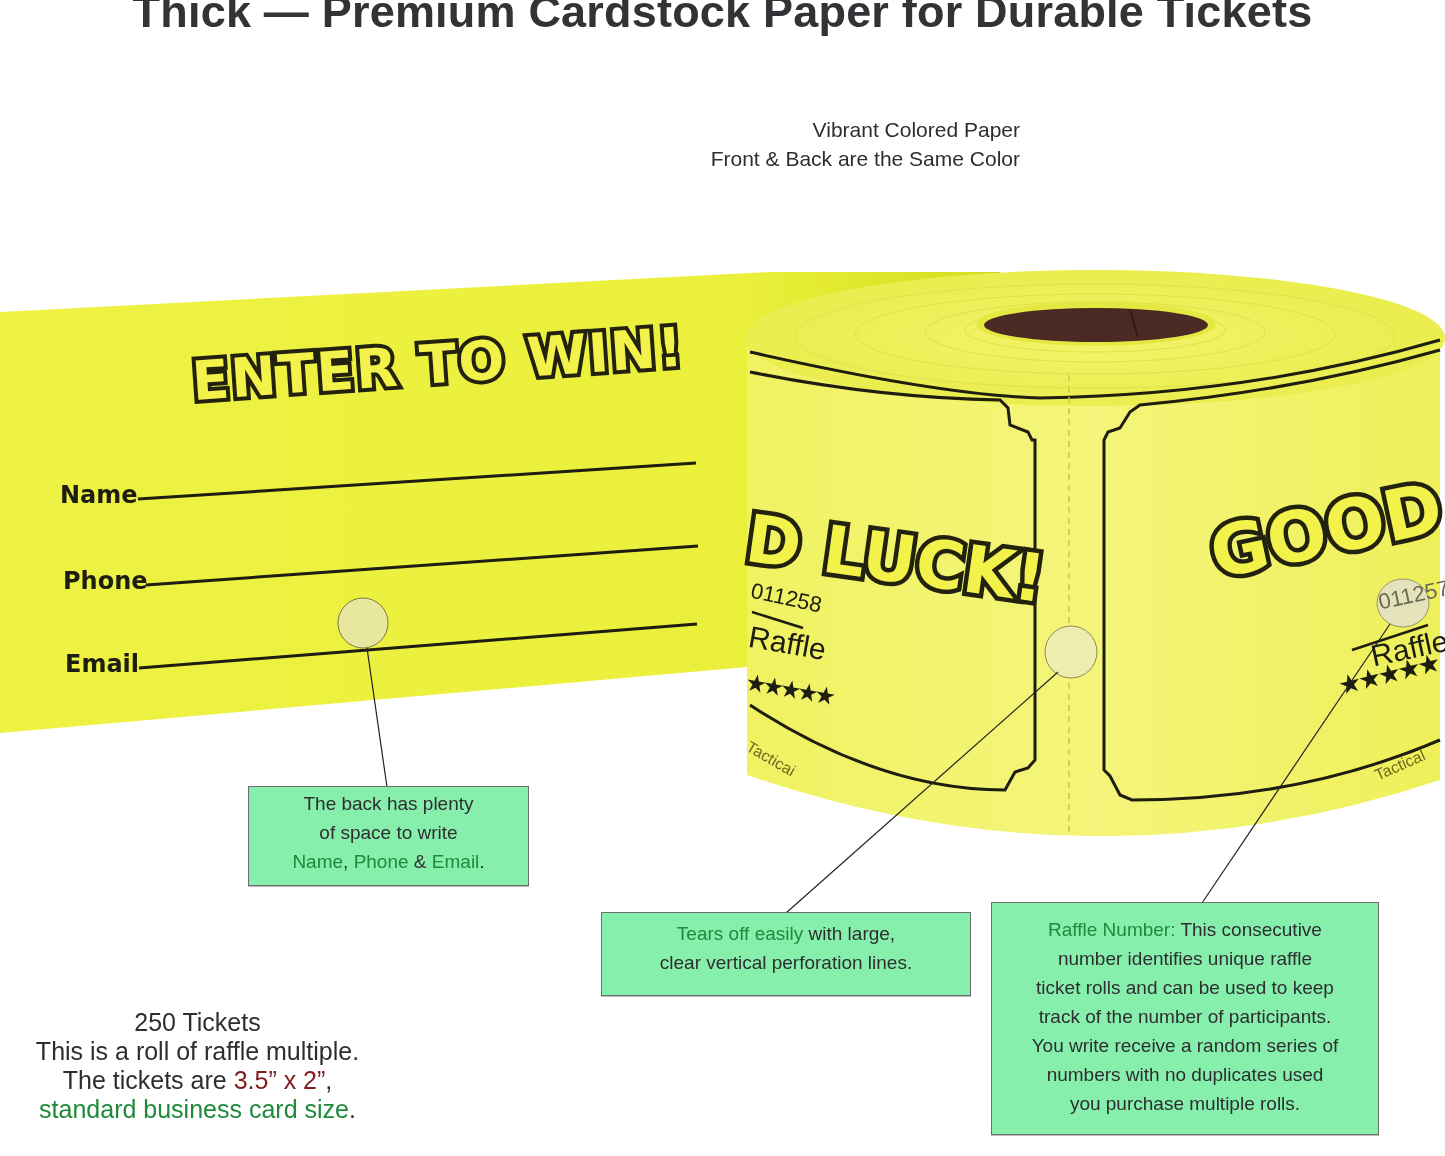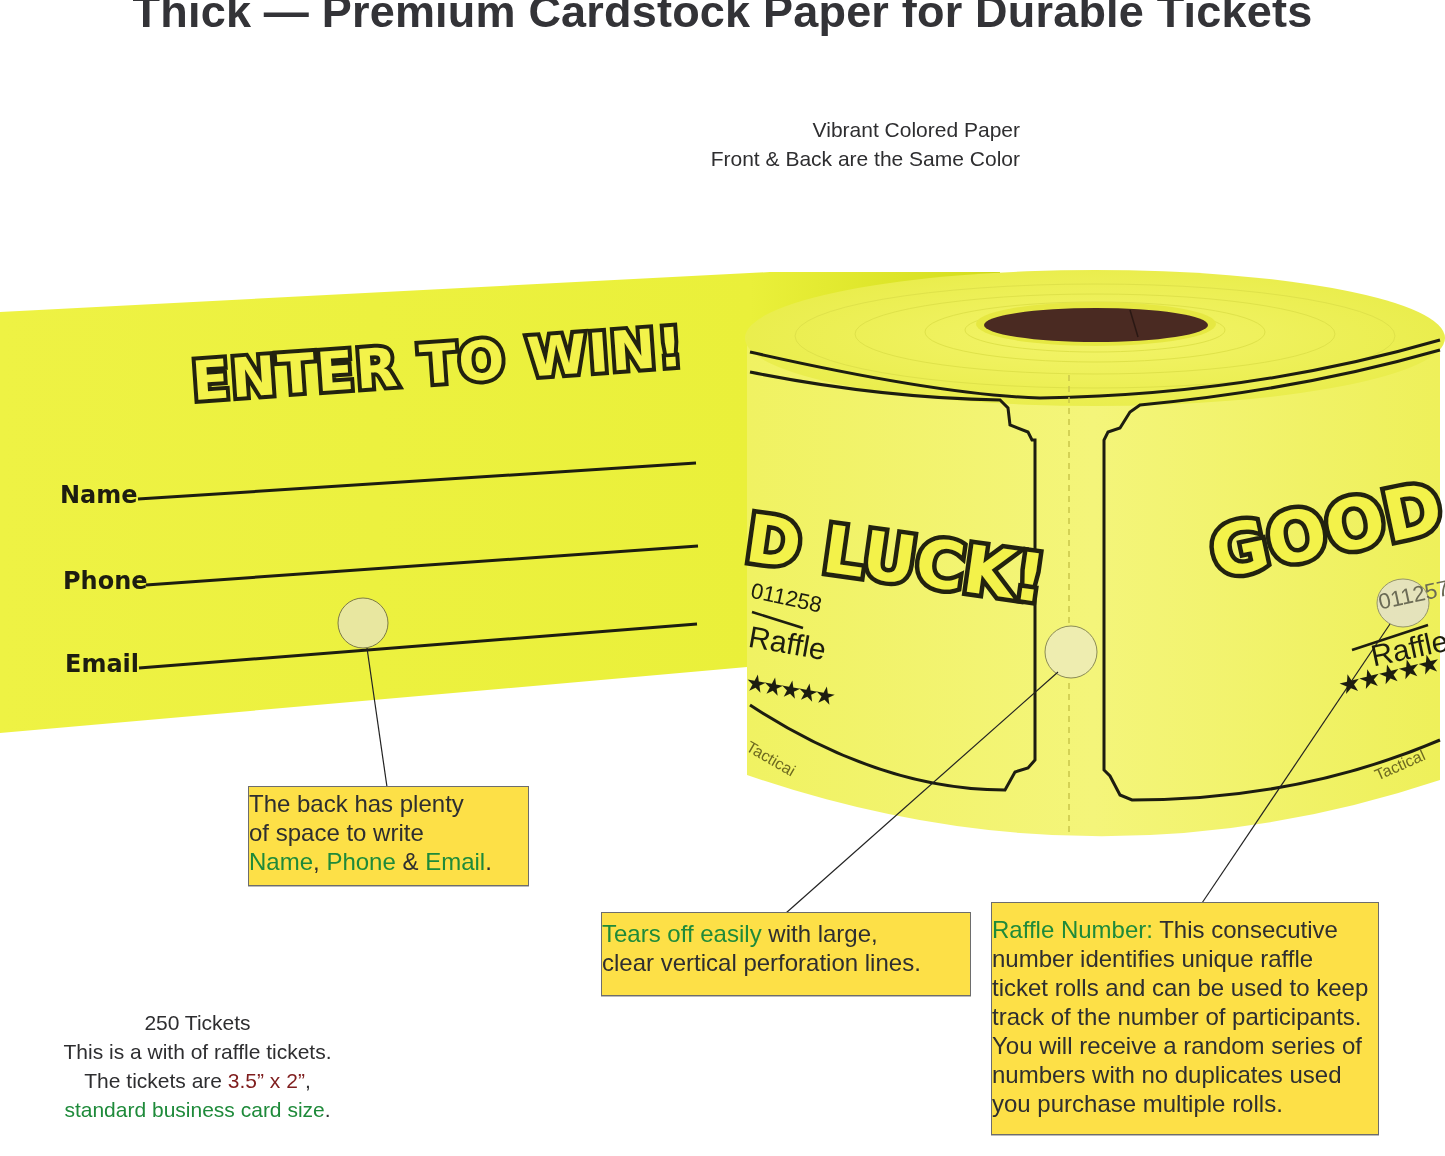--- a/index.html
+++ b/index.html
@@ -16,34 +16,34 @@
   }
   .subhead {
     position: absolute; left: 420px; top: 115px; width: 600px; text-align: right;
     font-size: 21px; line-height: 29px; color: #2e2e30;
   }
   .subhead div { white-space: nowrap; }
 
   svg.art { position: absolute; left: 0; top: 0; }
 
   .callout {
-    position: absolute; background: #fde047; border: 1.5px solid #6d6d6d;
-    box-shadow: 0 1px 0 #bbb; text-align: left; font-size: 24px; line-height: 29px;
+    position: absolute; background: #86efac; border: 1.5px solid #6d6d6d;
+    box-shadow: 0 1px 0 #bbb; text-align: center; font-size: 19px; line-height: 29px;
     color: #2e2e30; box-sizing: border-box;
   }
   .green { color: #1e8a3a; }
   .crimson { color: #7f1d1d; }
 
   .c-back { left: 248px; top: 786px; width: 281px; height: 100px; padding-top: 2px; }
   .c-tears { left: 601px; top: 912px; width: 370px; height: 84px; padding-top: 6px; }
   .c-raffle { left: 991px; top: 902px; width: 388px; height: 233px; padding-top: 12px; }
 
   .bottom-left {
     position: absolute; left: 10px; top: 1008px; width: 375px; text-align: center;
-    font-size: 21px; line-height: 29px; color: #2e2e30;
+    font-size: 25px; line-height: 29px; color: #2e2e30;
   }
   .bottom-left div { white-space: nowrap; }
 
   .ticket-text { position: absolute; white-space: nowrap; color: #1d1d10; }
   .enter {
     left: 190px; top: 350px; font-size: 54px; font-weight: bold;
     transform: rotate(-4deg); transform-origin: left top; letter-spacing: 2px;
     font-family: "DejaVu Sans", sans-serif;
     color: #f3f24a; -webkit-text-stroke: 8px #22220f; paint-order: stroke fill;
   }
@@ -173,23 +173,23 @@
 <div class="callout c-tears">
   <div><span class="green">Tears off easily</span><span> with large,</span></div>
   <div>clear vertical perforation lines.</div>
 </div>
 
 <div class="callout c-raffle">
   <div><span class="green">Raffle Number:</span><span> This consecutive</span></div>
   <div>number identifies unique raffle</div>
   <div>ticket rolls and can be used to keep</div>
   <div>track of the number of participants.</div>
-  <div>You will receive a random series of</div>
+  <div>You write receive a random series of</div>
   <div>numbers with no duplicates used</div>
   <div>you purchase multiple rolls.</div>
 </div>
 
 <div class="bottom-left">
   <div>250 Tickets</div>
-  <div>This is a with of raffle tickets.</div>
+  <div>This is a roll of raffle multiple.</div>
   <div><span>The tickets are </span><span class="crimson">3.5” x 2”</span><span>,</span></div>
   <div><span class="green">standard business card size</span><span>.</span></div>
 </div>
 
 </body></html>

